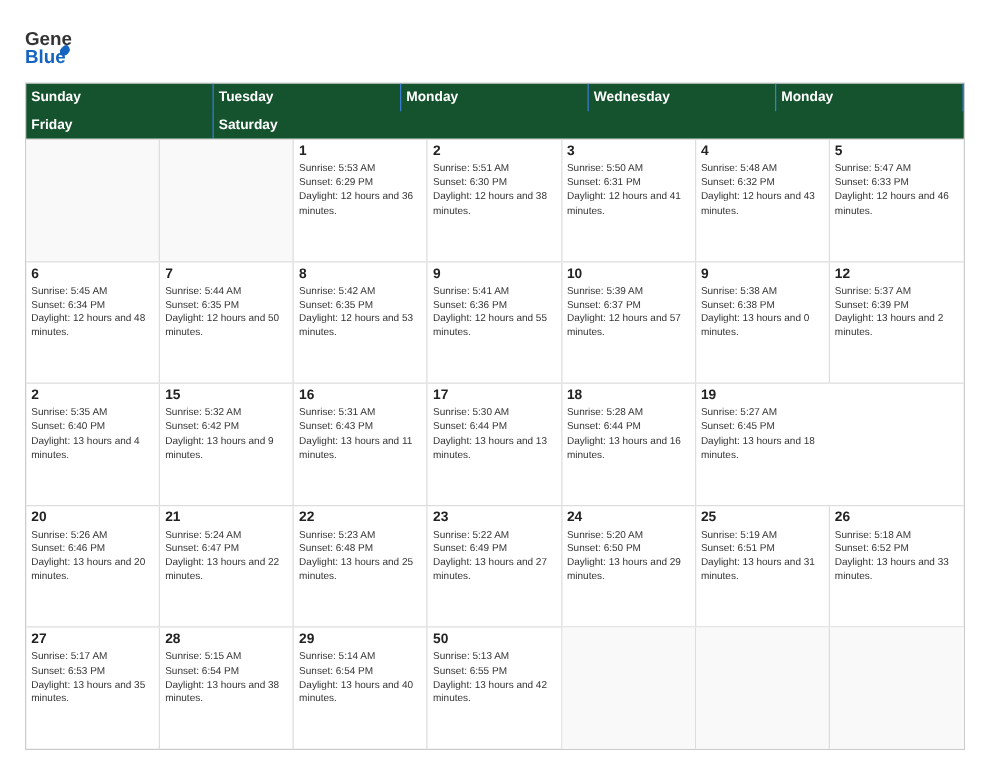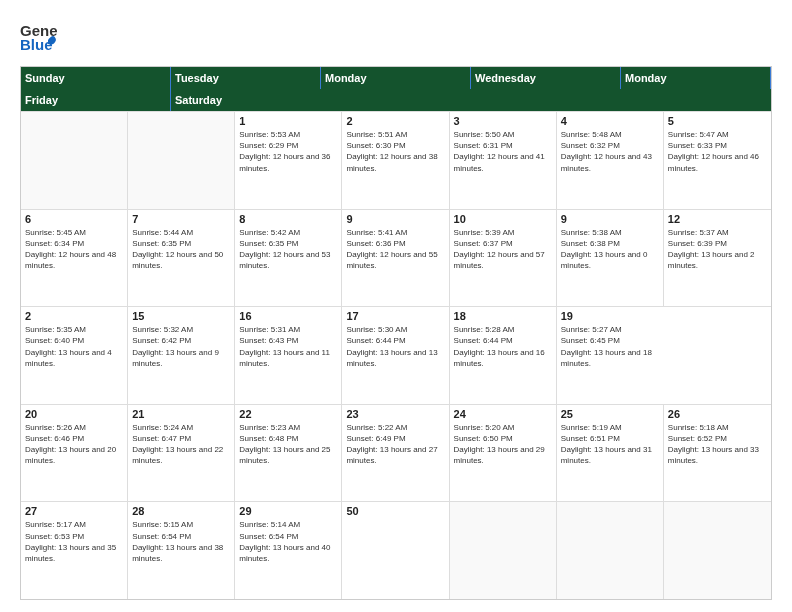--- a/index.html
+++ b/index.html
@@ -239,20 +239,21 @@
           <div class="cal-cell">
             <div class="day-num">28</div>
             <div class="day-info">Sunrise: 5:15 AM<br>Sunset: 6:54 PM<br>Daylight: 13 hours and 38 minutes.</div>
           </div>
           <div class="cal-cell">
             <div class="day-num">29</div>
             <div class="day-info">Sunrise: 5:14 AM<br>Sunset: 6:54 PM<br>Daylight: 13 hours and 40 minutes.</div>
           </div>
           <div class="cal-cell">
             <div class="day-num">50</div>
+            <div class="day-info">Sunrise: 5:13 AM<br>Sunset: 6:55 PM<br>Daylight: 13 hours and 42 minutes.</div>
           </div>
           <div class="cal-cell empty"></div>
           <div class="cal-cell empty"></div>
           <div class="cal-cell empty"></div>
         </div>
       </div>
   </div>
 </div>
 
 </body></html>

